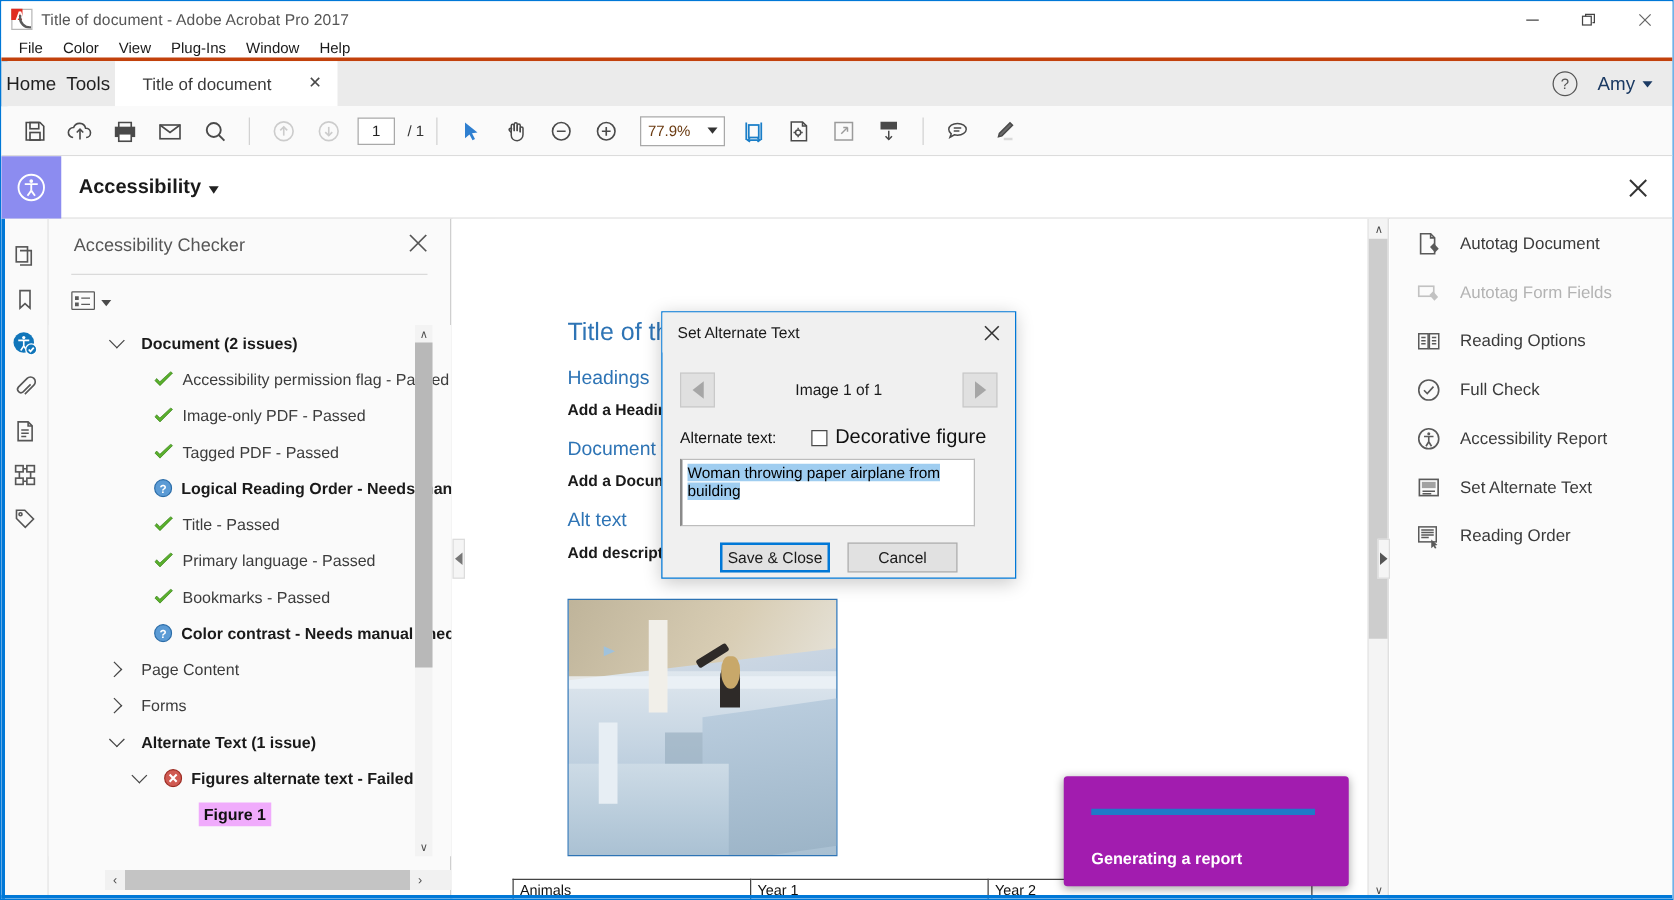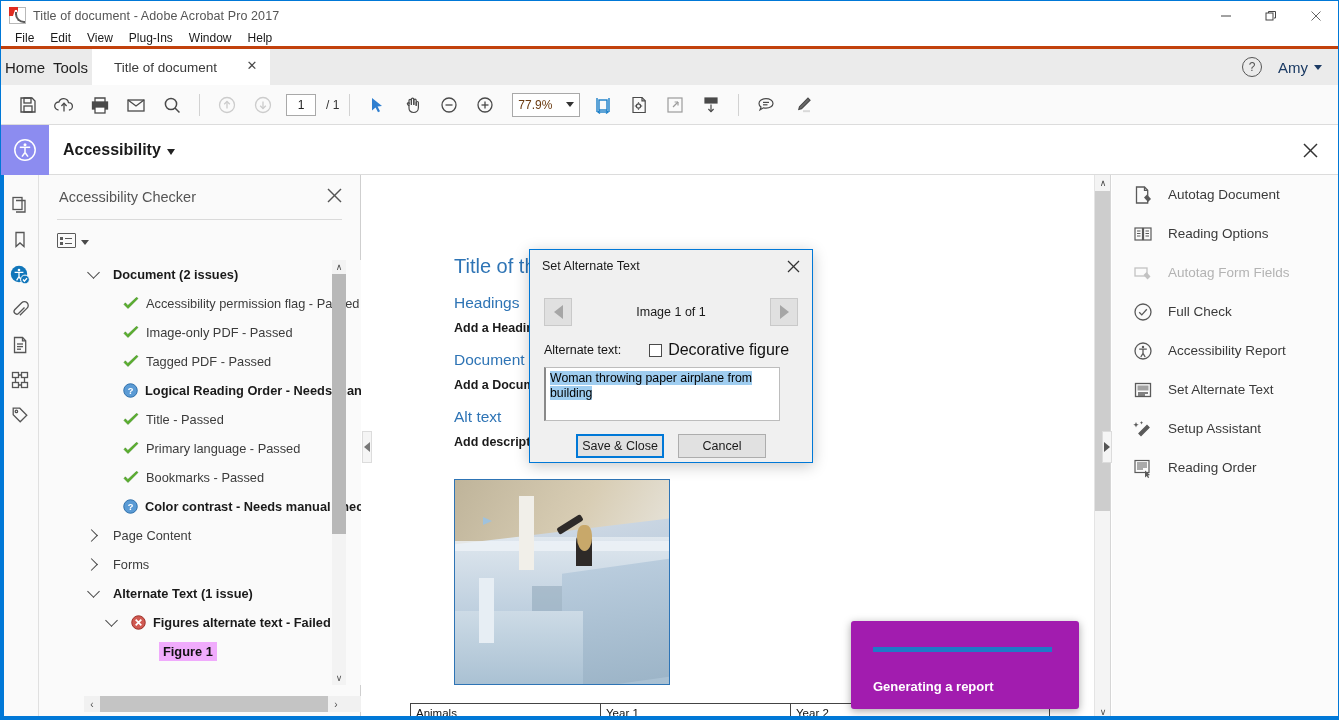--- a/index.html
+++ b/index.html
@@ -389,21 +389,21 @@
         <svg width="12" height="12" viewBox="0 0 12 12">
           <line x1="1.5" y1="1.5" x2="10.5" y2="10.5" stroke="#666" stroke-width="1"></line>
           <line x1="10.5" y1="1.5" x2="1.5" y2="10.5" stroke="#666" stroke-width="1"></line>
         </svg>
       </div>
     </div>
   </div>
 
   <div class="menubar">
     <div class="mi">File</div>
-    <div class="mi">Edit</div>
+    <div class="mi">Color</div>
     <div class="mi">View</div>
     <div class="mi">Plug-Ins</div>
     <div class="mi">Window</div>
     <div class="mi">Help</div>
   </div>
 
   <div class="tabstrip">
     <div class="accentline"></div>
     <div class="tab plain">Home</div>
     <div class="tab plain">Tools</div>
@@ -800,39 +800,39 @@
       <div class="tool-item">
         <span class="tool-ico">
           <svg width="20" height="20" viewBox="0 0 20 20" fill="none" stroke="currentColor" stroke-width="1.3">
             <path d="M3.5 2h8l3.2 3.2V18H3.5z"></path>
             <path d="M11.5 2v3.3h3.2"></path>
             <path d="M11 12.5l4 4.5 3-3-4-4.5z" fill="currentColor" stroke="none"></path>
           </svg>
         </span>
         <span class="lbl">Autotag Document</span>
       </div>
+      <div class="tool-item disabled">
+        <span class="tool-ico">
+          <svg width="20" height="20" viewBox="0 0 20 20" fill="none" stroke="currentColor" stroke-width="1.3">
+            <rect x="2" y="5" width="12" height="8"></rect>
+            <path d="M10.5 12l4 4.5 3-3-4-4.5z" fill="currentColor" stroke="none"></path>
+          </svg>
+        </span>
+        <span class="lbl">Autotag Form Fields</span>
+      </div>
       <div class="tool-item">
         <span class="tool-ico">
           <svg width="20" height="20" viewBox="0 0 20 20" fill="none" stroke="currentColor" stroke-width="1.2">
             <rect x="2" y="4" width="7.5" height="12"></rect>
             <rect x="10.5" y="4" width="7.5" height="12"></rect>
             <path d="M4 7h3.5M4 9.5h3.5M4 12h3.5M12.5 7H16M12.5 9.5H16M12.5 12H16"></path>
           </svg>
         </span>
         <span class="lbl">Reading Options</span>
       </div>
-      <div class="tool-item disabled">
-        <span class="tool-ico">
-          <svg width="20" height="20" viewBox="0 0 20 20" fill="none" stroke="currentColor" stroke-width="1.3">
-            <rect x="2" y="5" width="12" height="8"></rect>
-            <path d="M10.5 12l4 4.5 3-3-4-4.5z" fill="currentColor" stroke="none"></path>
-          </svg>
-        </span>
-        <span class="lbl">Autotag Form Fields</span>
-      </div>
       <div class="tool-item">
         <span class="tool-ico">
           <svg width="20" height="20" viewBox="0 0 20 20" fill="none" stroke="currentColor" stroke-width="1.3">
             <circle cx="10" cy="10" r="8"></circle>
             <path d="M6.2 10.2l2.6 2.7 5-5.6"></path>
           </svg>
         </span>
         <span class="lbl">Full Check</span>
       </div>
       <div class="tool-item">
@@ -847,31 +847,20 @@
       </div>
       <div class="tool-item">
         <span class="tool-ico">
           <svg width="20" height="20" viewBox="0 0 20 20" fill="none" stroke="currentColor" stroke-width="1.3">
             <rect x="2.5" y="3.5" width="15" height="13"></rect>
             <rect x="4.5" y="5.5" width="11" height="5" fill="currentColor" stroke="none" opacity=".55"></rect>
             <path d="M5 13h10M5 15h7"></path>
           </svg>
         </span>
         <span class="lbl">Set Alternate Text</span>
-      </div>
-      <div class="tool-item">
-        <span class="tool-ico">
-          <svg width="20" height="20" viewBox="0 0 20 20" fill="none" stroke="currentColor" stroke-width="1.3">
-            <path d="M6 14.5l8-8 2 2-8 8z" fill="currentColor" stroke="none"></path>
-            <path d="M6 14.5l8-8 2 2-8 8z"></path>
-            <path d="M3 3l.8 1.9L5.7 5.7 3.8 6.5 3 8.4 2.2 6.5.3 5.7l1.9-.8z" fill="currentColor" stroke="none"></path>
-            <path d="M8.5 2l.5 1.2 1.2.5-1.2.5L8.5 5.4 8 4.2 6.8 3.7 8 3.2z" fill="currentColor" stroke="none"></path>
-          </svg>
-        </span>
-        <span class="lbl">Setup Assistant</span>
       </div>
       <div class="tool-item">
         <span class="tool-ico">
           <svg width="20" height="20" viewBox="0 0 20 20" fill="none" stroke="currentColor" stroke-width="1.2">
             <rect x="2" y="2.5" width="14" height="12"></rect>
             <path d="M4 5h10M4 7h10M4 9h10M4 11h6"></path>
             <path d="M12 12.5l5 4.5-2 .4 1.2 2-1.2.6-1.2-2-1.8 1.5z" fill="currentColor" stroke="none"></path>
           </svg>
         </span>
         <span class="lbl">Reading Order</span>

